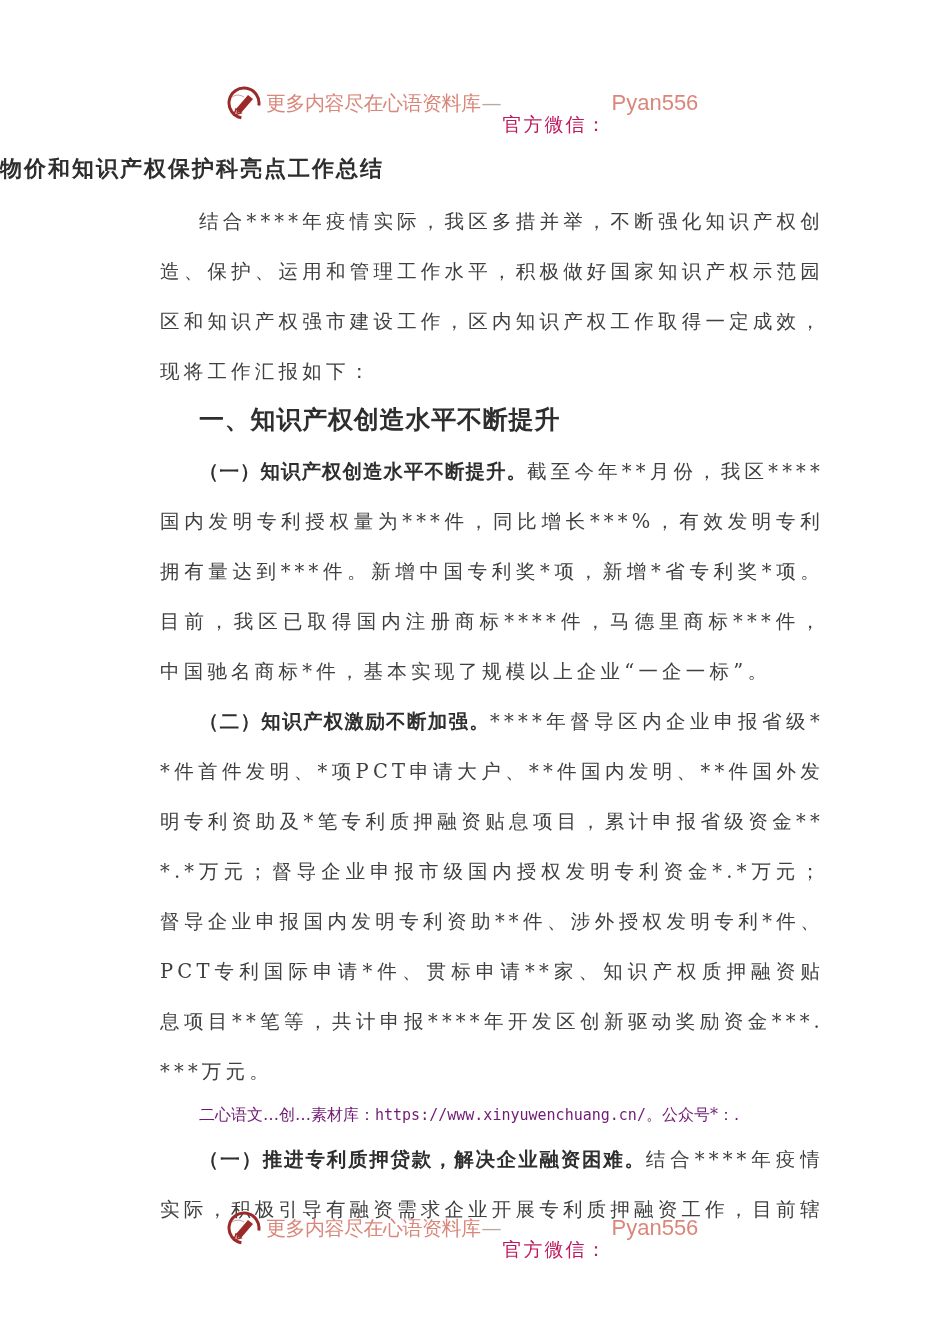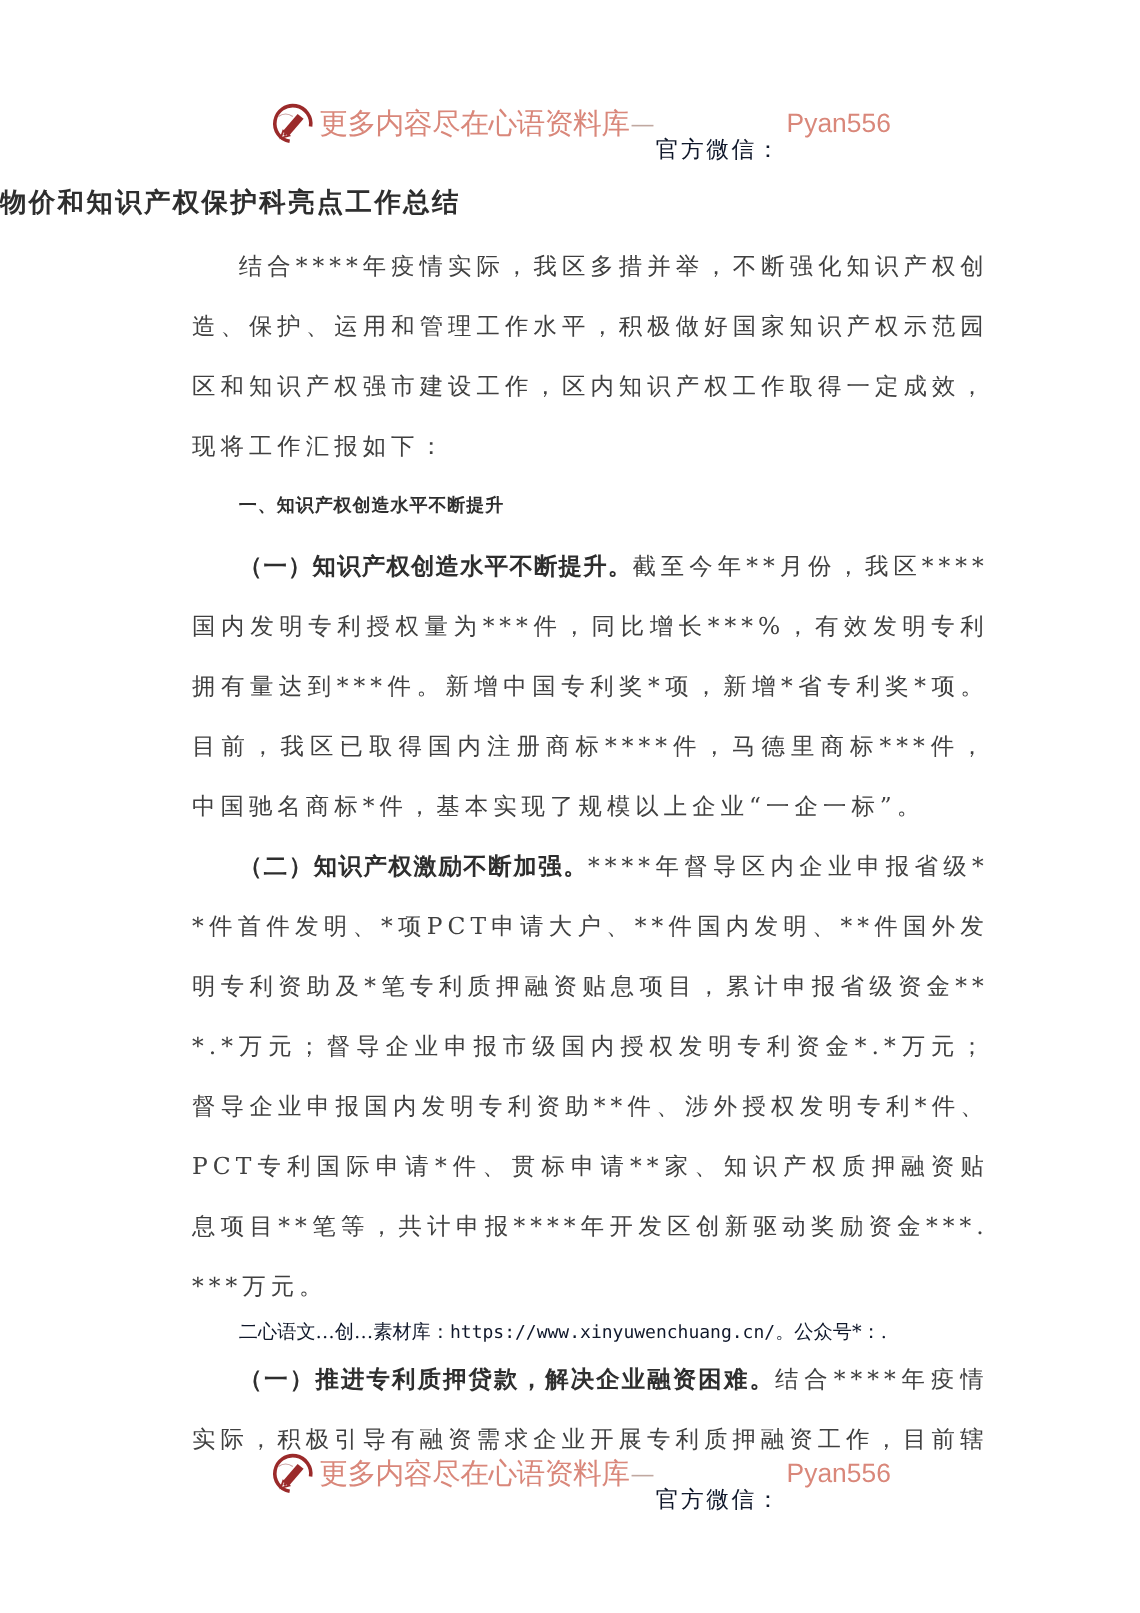--- a/index.html
+++ b/index.html
@@ -26,33 +26,33 @@
     .watermark.top { top: 83px; }
     .watermark.bottom { top: 1208px; }
     .wm-logo {
       width: 36px;
       height: 36px;
       margin-right: 4px;
       display: inline-block;
     }
     .wm-text-main {
       font-family: "DejaVu Serif", "Liberation Serif", serif;
-      font-size: 24px;
+      font-size: 20px;
       color: #d9877a;
       letter-spacing: -0.5px;
     }
     .wm-dash {
       font-size: 20px;
       color: #c0a8a0;
       margin: 0 1px;
     }
     .wm-text-label {
       font-family: Liberation Sans, sans-serif;
       font-size: 19px;
-      color: #0f172a;
+      color: #be185d;
       letter-spacing: 2px;
       margin-top: 44px;
     }
     .wm-text-id {
       font-family: "Liberation Sans", "DejaVu Sans", sans-serif;
       font-size: 22px;
       color: #d9877a;
       margin-left: 4px;
     }
     .doc-title {
@@ -76,39 +76,39 @@
       font-size: 19.5px;
       line-height: 50px;
       color: #404040;
       letter-spacing: 4.2px;
       text-align: justify;
       margin: 0;
       text-indent: 39px;
       word-break: break-all;
     }
     .heading {
-      font-family: Liberation Sans, sans-serif;
+      font-family: Liberation Mono, monospace;
       font-weight: bold;
-      font-size: 15px;
+      font-size: 25px;
       line-height: 50px;
       color: #2e2e2e;
       margin: 0;
       padding-left: 39px;
       letter-spacing: 0.8px;
     }
     .lead-bold {
       font-family: "DejaVu Sans", "Liberation Sans", sans-serif;
       font-weight: bold;
       color: #2e2e2e;
       letter-spacing: 1px;
     }
     .note {
       font-size: 16px;
-      line-height: 18px;
-      color: #0f172a;
+      line-height: 28px;
+      color: #701a75;
       margin: 4px 0 6px 0;
       text-indent: 39px;
       letter-spacing: 0;
     }
     .note-url {
       font-family: "DejaVu Sans Mono", "Liberation Mono", monospace;
       font-size: 15px;
     }
   </style>
 </head>

